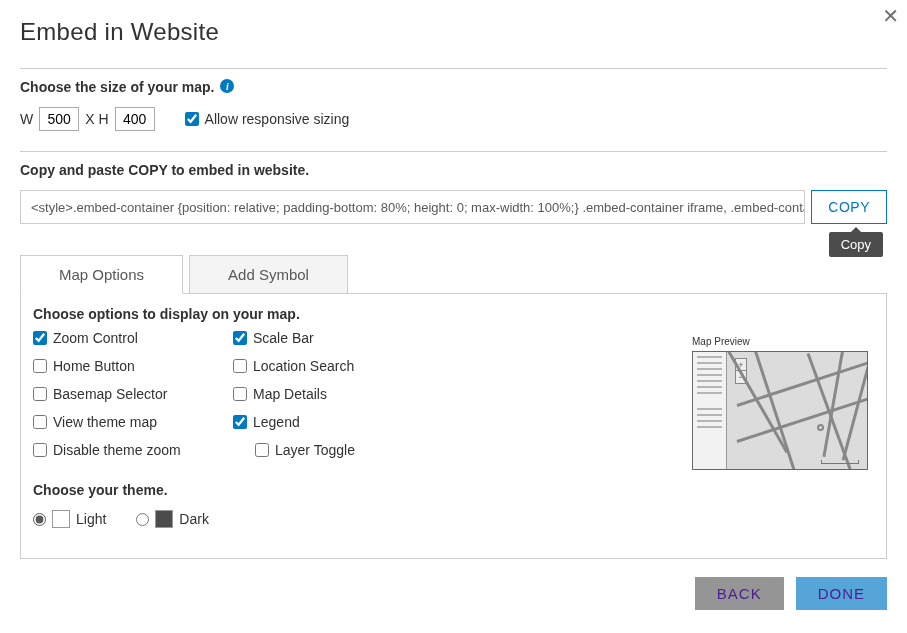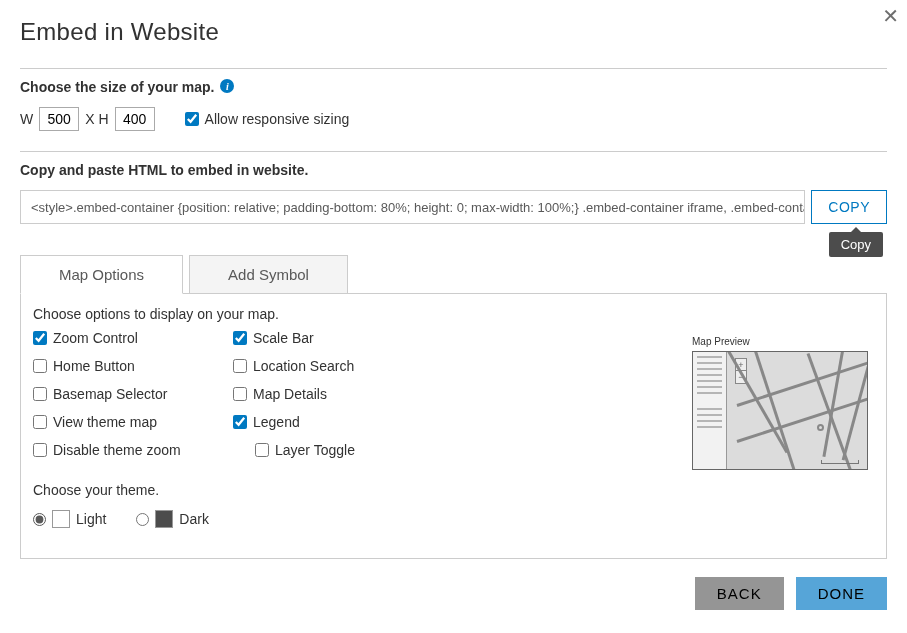--- a/index.html
+++ b/index.html
@@ -146,21 +146,21 @@
     border-bottom: 1px solid #fff;
     z-index: 2;
   }
   .tab + .tab { margin-left: 6px; }
   .panel {
     border: 1px solid #ccc;
     padding: 12px 12px 30px 12px;
     position: relative;
   }
   .panel-heading {
-    font-weight: 400;
+    font-weight: 700;
     margin-bottom: 8px;
   }
   .opts-grid {
     display: flex;
     gap: 40px;
   }
   .opts-col {
     display: flex;
     flex-direction: column;
     gap: 12px;
@@ -274,21 +274,21 @@
     justify-content: flex-end;
     gap: 12px;
     margin-top: 18px;
   }
   .btn {
     font-size: 15px;
     letter-spacing: 1px;
     padding: 8px 22px;
     border: none;
     cursor: pointer;
-    color: #000000;
+    color: #4c1d95;
   }
   .btn.back { background: #959595; }
   .btn.done { background: #56a5d8; }
 </style>
 </head>
 <body>
 
 <div class="dialog">
   <div class="close-x">✕</div>
 
@@ -307,21 +307,21 @@
     <span>X  H</span>
     <input type="text" value="400" style="">
     <label class="resp-chk">
       <input type="checkbox" checked="" style="">
       <span>Allow responsive sizing</span>
     </label>
   </div>
 
   <hr class="divider">
 
-  <div class="section-label">Copy and paste HTML to embed in website.</div>
+  <div class="section-label">Copy and paste COPY to embed in website.</div>
 
   <div class="embed-row">
     <div class="embed-code">&lt;style&gt;.embed-container {position: relative; padding-bottom: 80%; height: 0; max-width: 100%;} .embed-container iframe, .embed-container ob</div>
     <button class="copy-btn">COPY</button>
     <div class="tooltip">Copy</div>
   </div>
 
   <div class="tabs">
     <div class="tab active">Map Options</div>
     <div class="tab">Add Symbol</div>

